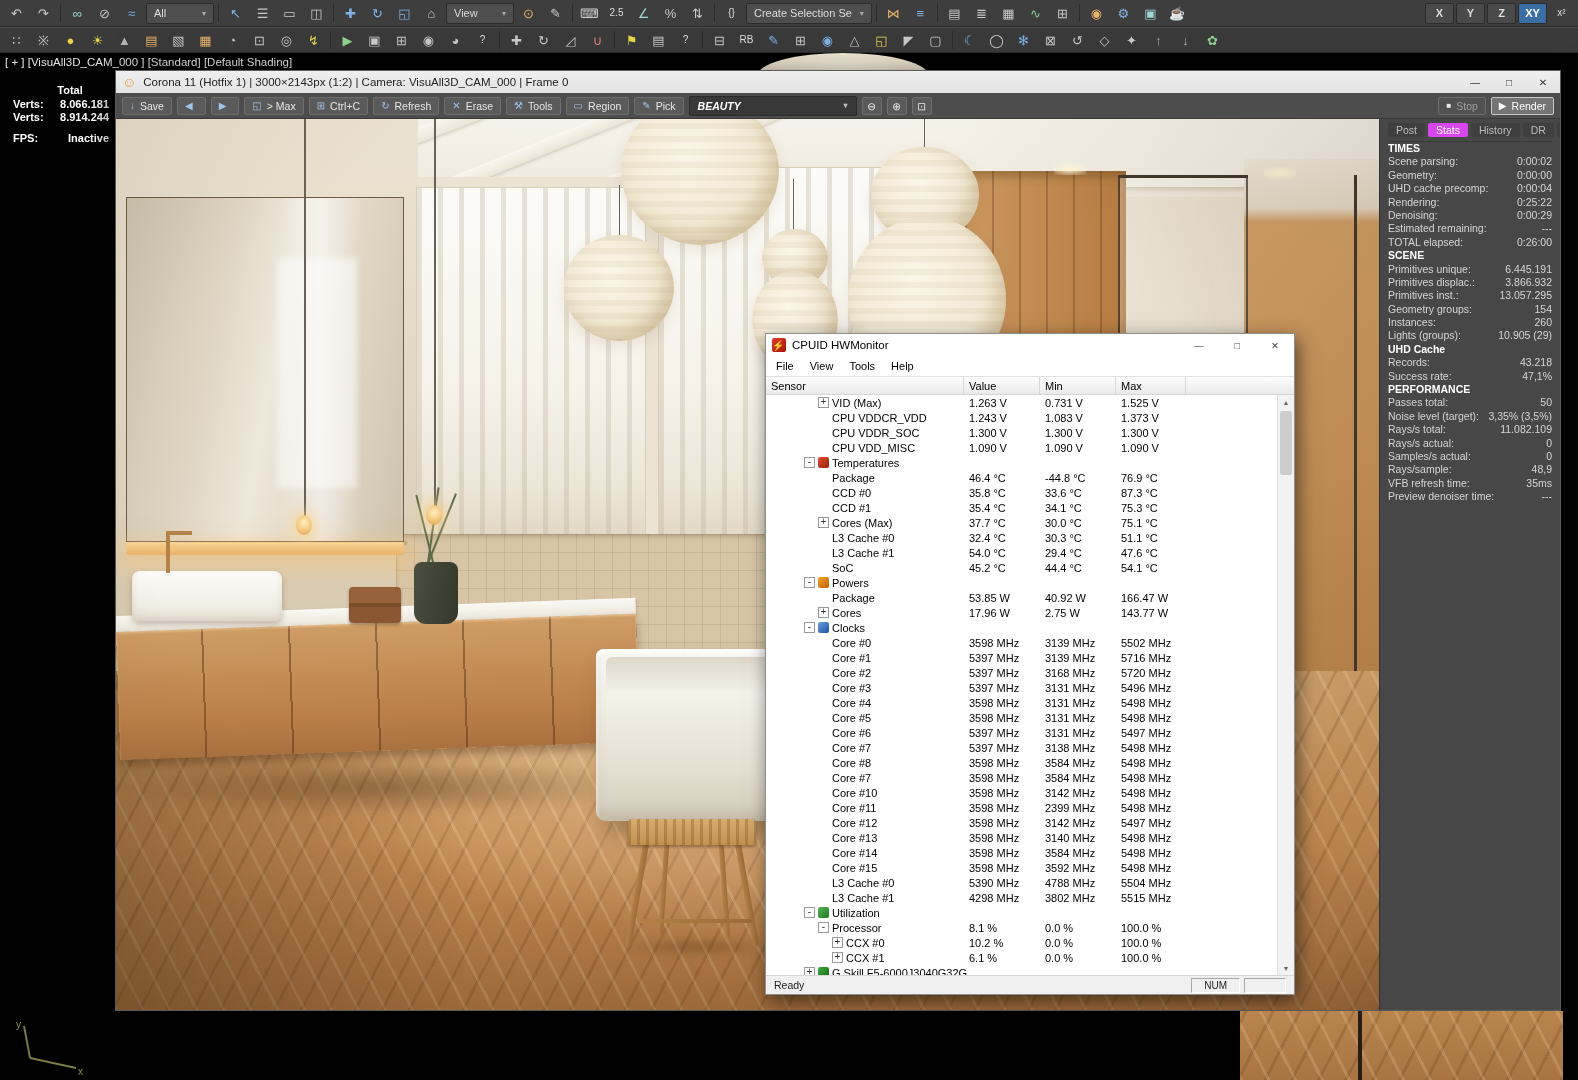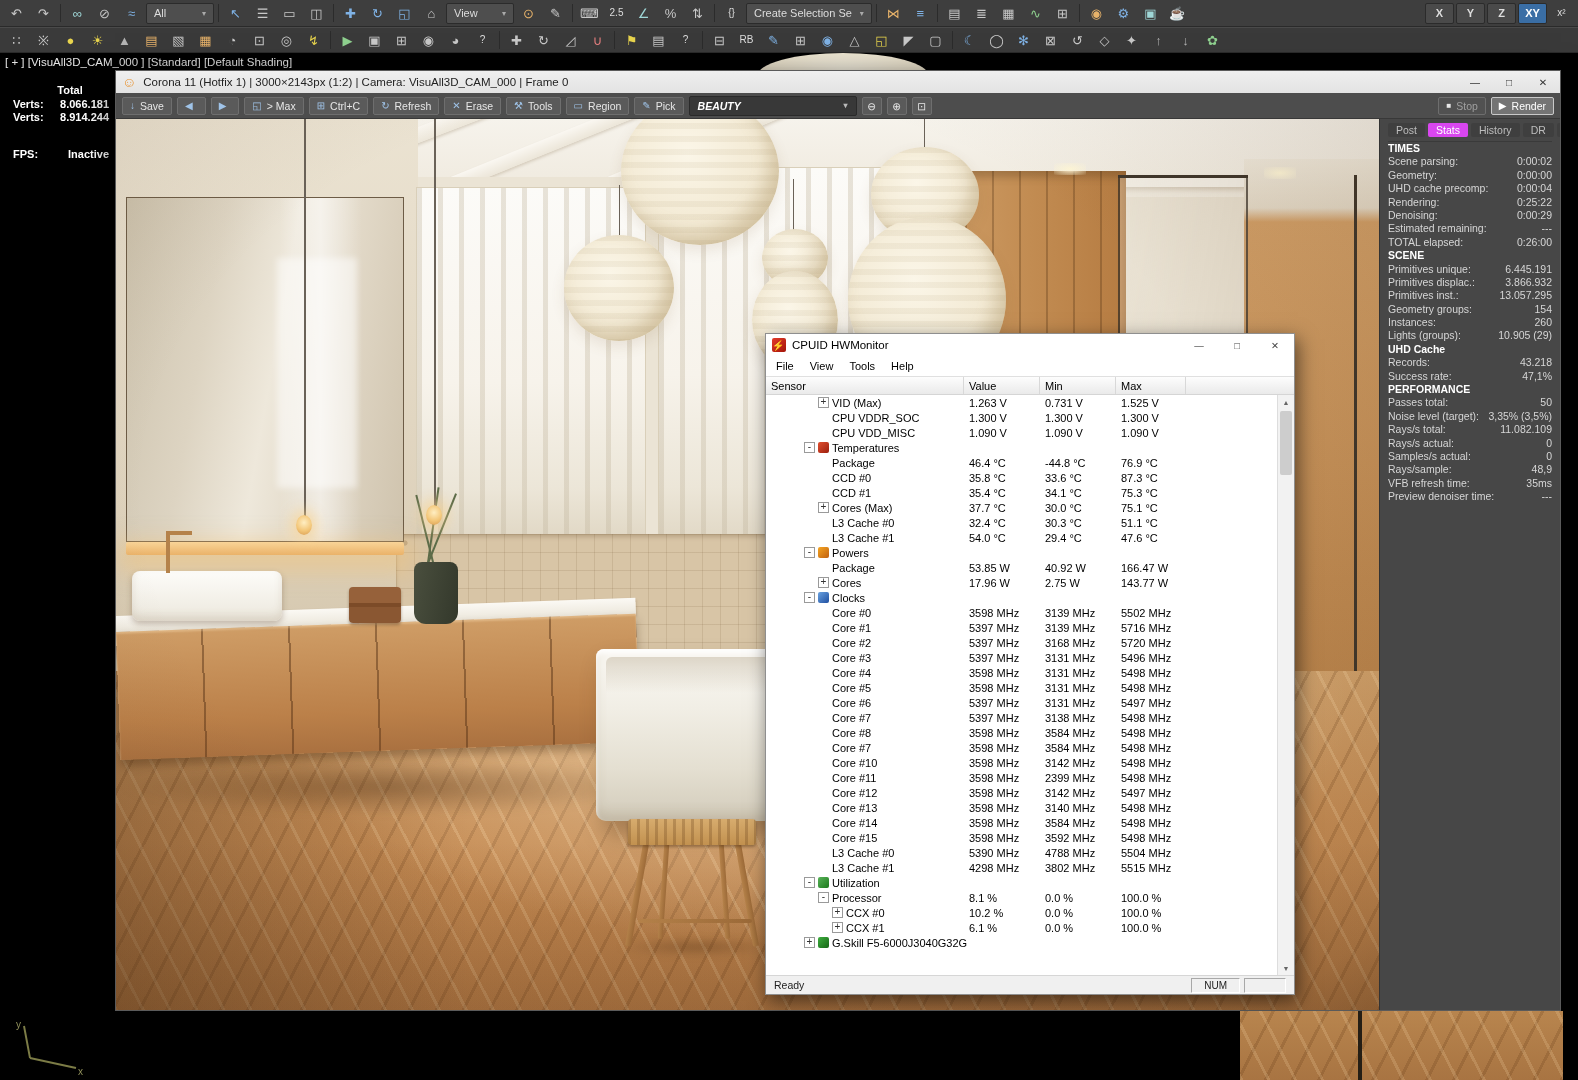--- a/index.html
+++ b/index.html
@@ -25,21 +25,21 @@
   .ti.spring{flex:1 1 auto;background:none;}
   .ti.axisbtn{width:27px;height:19px;background:#4a4a4a;border:1px solid #2b2b2b;}
   .ti.axisbtn .tg{font-size:11px;font-weight:bold;color:#ddd}
   .ti.axisbtn.active{background:#3a6ea5}.ti.axisbtn.active .tg{color:#fff}
 
   
   .vplabel{position:absolute;left:5px;top:56px;color:#e4e4e4;font-size:11.5px;white-space:nowrap;}
   .vpstats{position:absolute;left:13px;top:84px;width:96px;color:#fff;font-size:11px;line-height:13.5px;}
   .vs-total{text-align:center;padding-left:18px;font-weight:bold;}
   .vs-row{display:flex;justify-content:space-between;font-weight:bold;}
-  .vs-fps{margin-top:23px;}
+  .vs-fps{margin-top:7px;}
   .vp-sliver-lantern{position:absolute;left:757px;top:53px;width:172px;height:46px;border-radius:50%;
     background:radial-gradient(ellipse at 50% 40%,#f6f1e2,#e7dcc2);}
 
   
   .corona{position:absolute;left:115px;top:70px;width:1446px;height:941px;background:#454545;
     border:1px solid #5a5a5a;box-sizing:border-box;display:flex;flex-direction:column;
     box-shadow:0 8px 30px rgba(0,0,0,.7);}
   .c-title{height:22px;flex:0 0 22px;background:linear-gradient(#efefef,#e3e3e3);display:flex;align-items:center;
     padding-left:6px;font-size:11.5px;color:#222;}
   .c-smiley{color:#e8912d;font-size:14px;margin-right:7px;}
@@ -818,20 +818,29 @@
 
               <span class="hstxt">VID (Max)</span>
             </span>
             <span class="hcell">1.263 V</span>
             <span class="hcell">0.731 V</span>
             <span class="hcell">1.525 V</span>
           </div>
           <div class="hwrow">
             <span class="hcell hlabel i2">
 
+              <span class="hstxt">CPU VDDCR_VDD</span>
+            </span>
+            <span class="hcell">1.243 V</span>
+            <span class="hcell">1.083 V</span>
+            <span class="hcell">1.373 V</span>
+          </div>
+          <div class="hwrow">
+            <span class="hcell hlabel i2">
+
               <span class="hstxt">CPU VDDR_SOC</span>
             </span>
             <span class="hcell">1.300 V</span>
             <span class="hcell">1.300 V</span>
             <span class="hcell">1.300 V</span>
           </div>
           <div class="hwrow">
             <span class="hcell hlabel i2">
 
               <span class="hstxt">CPU VDD_MISC</span>
@@ -897,20 +906,29 @@
             <span class="hcell">51.1 °C</span>
           </div>
           <div class="hwrow">
             <span class="hcell hlabel i2">
 
               <span class="hstxt">L3 Cache #1</span>
             </span>
             <span class="hcell">54.0 °C</span>
             <span class="hcell">29.4 °C</span>
             <span class="hcell">47.6 °C</span>
+          </div>
+          <div class="hwrow">
+            <span class="hcell hlabel i2">
+
+              <span class="hstxt">SoC</span>
+            </span>
+            <span class="hcell">45.2 °C</span>
+            <span class="hcell">44.4 °C</span>
+            <span class="hcell">54.1 °C</span>
           </div>
           <div class="hwrow">
             <span class="hcell hlabel i0">
               <span class="tbox bx">-</span>
               <span class="tico ic-p"></span>
               <span class="hstxt">Powers</span>
             </span>
             <span class="hcell"></span>
             <span class="hcell"></span>
             <span class="hcell"></span>

